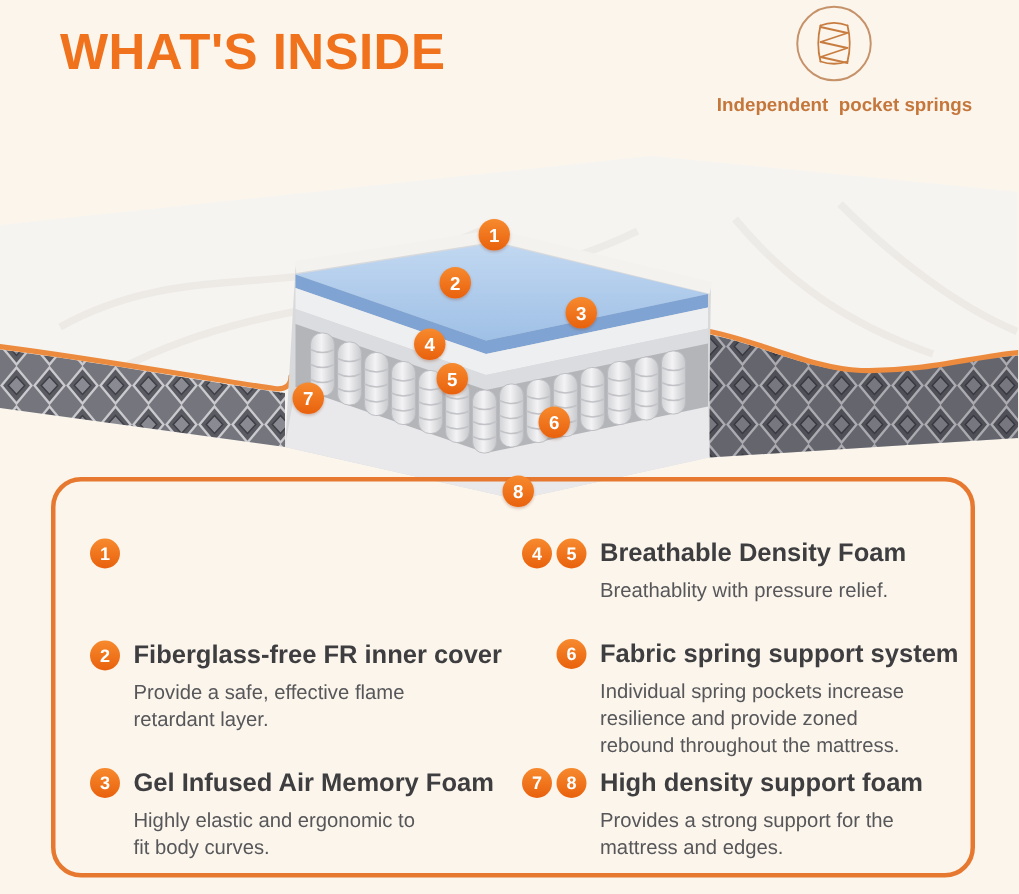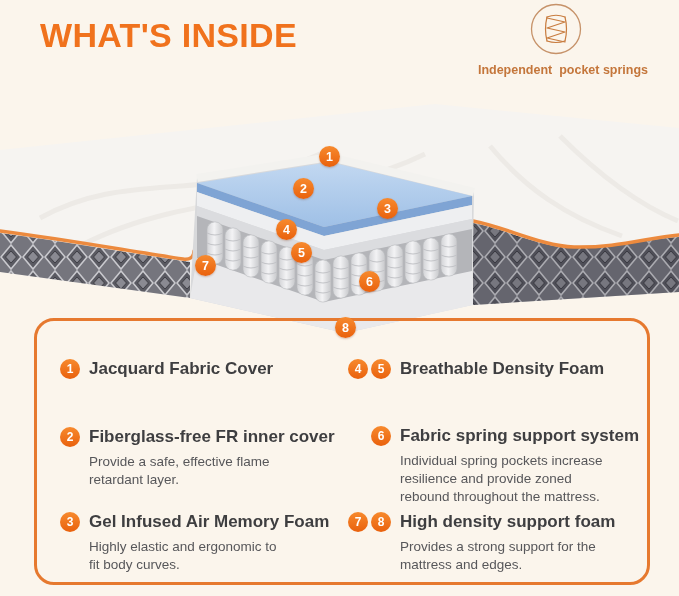--- a/index.html
+++ b/index.html
@@ -129,21 +129,20 @@
   <div class="dbadge" style="left:195px;top:255px">7</div>
   <div class="dbadge" style="left:335px;top:317px">8</div>
 
   <div class="panel"></div>
 
   <div class="item left" style="left:56px;top:358px">
     <div class="nums">
         <span class="nbadge">1</span>
       </div>
     <div>
-        <div class="it-title">Jacquard Fabric Cover</div>
       </div>
   </div>
 
   <div class="item left" style="left:56px;top:426px">
     <div class="nums">
         <span class="nbadge">2</span>
       </div>
     <div>
         <div class="it-title">Fiberglass-free FR inner cover</div>
          <div class="it-desc">Provide a safe, effective flame
@@ -162,20 +161,21 @@
       </div>
   </div>
 
   <div class="item right" style="left:346px;top:358px">
     <div class="nums">
       <span class="nbadge">4</span>
       <span class="nbadge">5</span>
     </div>
     <div>
         <div class="it-title">Breathable Density Foam</div>
+         <div class="it-desc">Breathablity with pressure relief.</div>
       </div>
   </div>
 
   <div class="item right" style="left:346px;top:425px">
     <div class="nums">
         <span class="nbadge">6</span>
       </div>
     <div>
         <div class="it-title">Fabric spring support system</div>
          <div class="it-desc">Individual spring pockets increase

